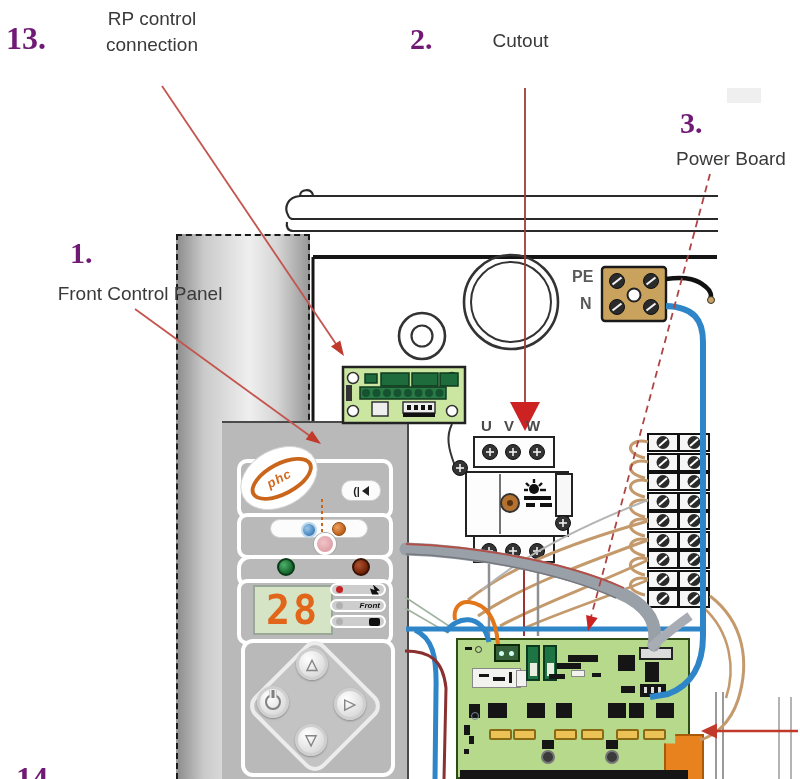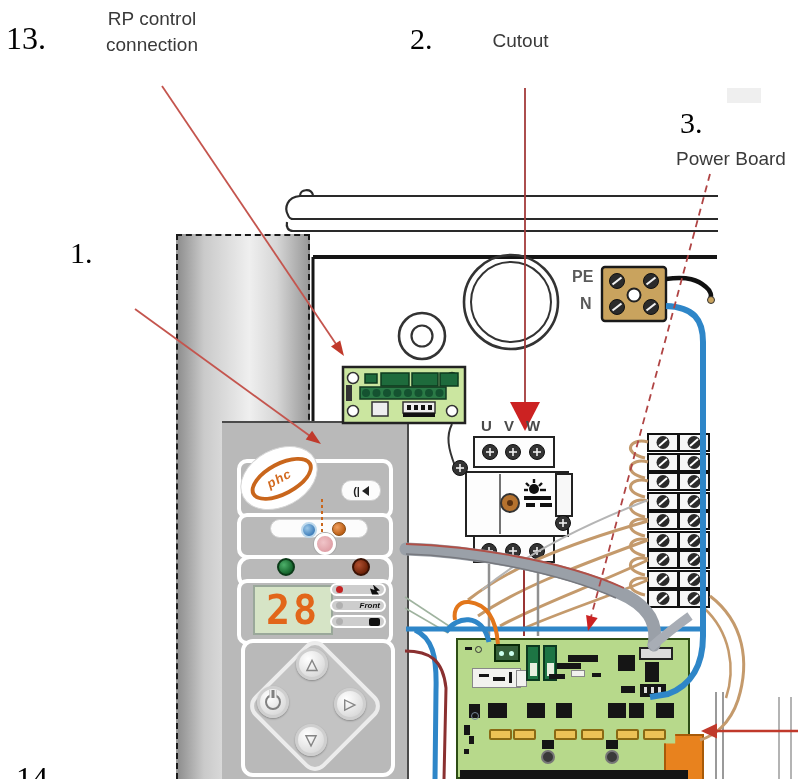--- a/index.html
+++ b/index.html
@@ -1,19 +1,19 @@
 <!DOCTYPE html>
 <html><head>
 <meta charset="utf-8">
 <style>
   html,body{margin:0;padding:0;background:#fff}
   #stage{position:relative;width:800px;height:779px;overflow:hidden;background:#fff;
          font-family:"Liberation Sans",sans-serif}
   .abs{position:absolute}
-  .num{font-family:"Liberation Serif",serif;font-weight:normal;color:#000000;font-size:30px;line-height:1}
+  .num{font-family:"Liberation Serif",serif;font-weight:bold;color:#701a75;font-size:30px;line-height:1}
   .lbl{color:#3a3a3a;font-size:19px;line-height:26px;text-align:center}
   .slbl{color:#5a5a5a;font-size:16px;font-weight:bold}
   svg{position:absolute;left:0;top:0;pointer-events:none}
   
   #panel{position:absolute;left:222px;top:421px;width:185px;height:358px;background:#b9b9b9;
          border-top:2px solid #4a4a4a;border-right:2px solid #4a4a4a;z-index:3}
   .row{position:absolute;border:4px solid #fff;border-radius:10px;background:#b9b9b9}
   .logo{position:absolute;background:#fff;border-radius:50%;border:1px solid #d5d5d5;
         transform:rotate(-28deg);display:flex;align-items:center;justify-content:center;z-index:2}
   .logoring{position:absolute;left:8px;top:13px;width:60px;height:26px;border:4px solid #c9661c;border-radius:50%}
@@ -394,20 +394,21 @@
 
   <div class="abs num z5" style="left:410px;top:24px">2.</div>
   <div class="abs lbl z5" style="left:438px;top:28px;width:165px">
     <span style="display:block">Cutout</span>
   </div>
 
   <div class="abs num z5" style="left:680px;top:108px">3.</div>
   <div class="abs lbl z5" style="left:656px;top:146px;width:150px">Power Board</div>
 
   <div class="abs num z5" style="left:70px;top:238px">1.</div>
+  <div class="abs lbl z5" style="left:34px;top:281px;width:212px">Front Control Panel</div>
 
   <div class="abs num z5" style="left:16px;top:762px;font-size:32px">14.</div>
 
   <div class="abs slbl z5" style="left:572px;top:268px">PE</div>
   <div class="abs slbl z5" style="left:580px;top:295px">N</div>
   <div class="abs slbl z5" style="left:481px;top:417px;font-size:15px;color:#4a4a4a">U</div>
   <div class="abs slbl z5" style="left:504px;top:417px;font-size:15px;color:#4a4a4a">V</div>
   <div class="abs slbl z5" style="left:526px;top:417px;font-size:15px;color:#4a4a4a">W</div>
 </div>
 

